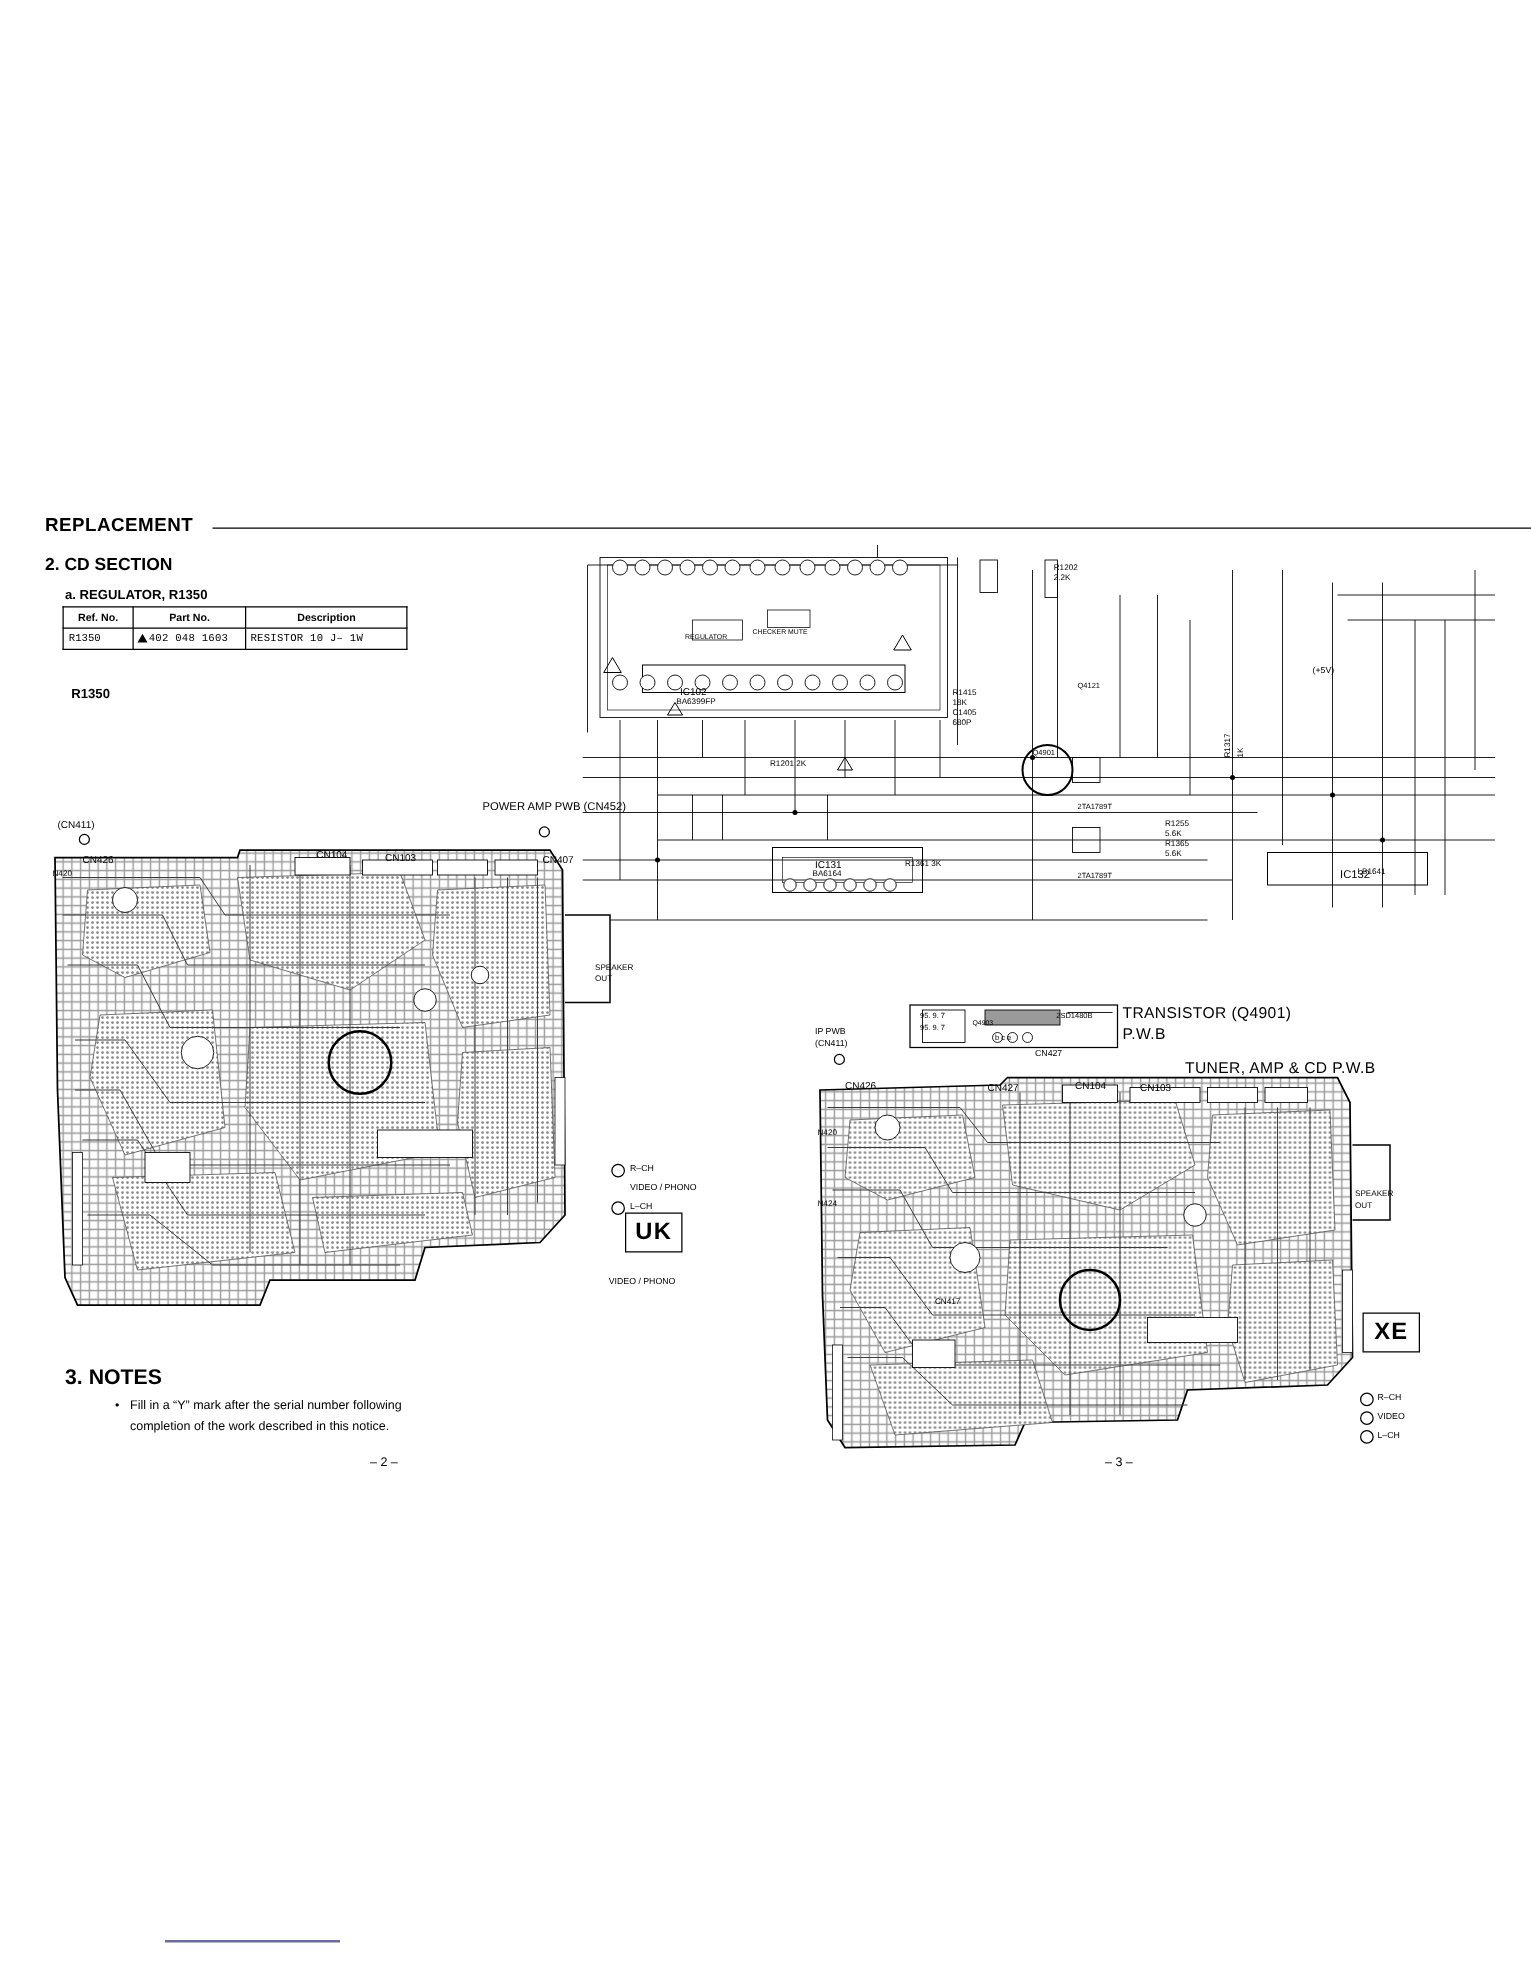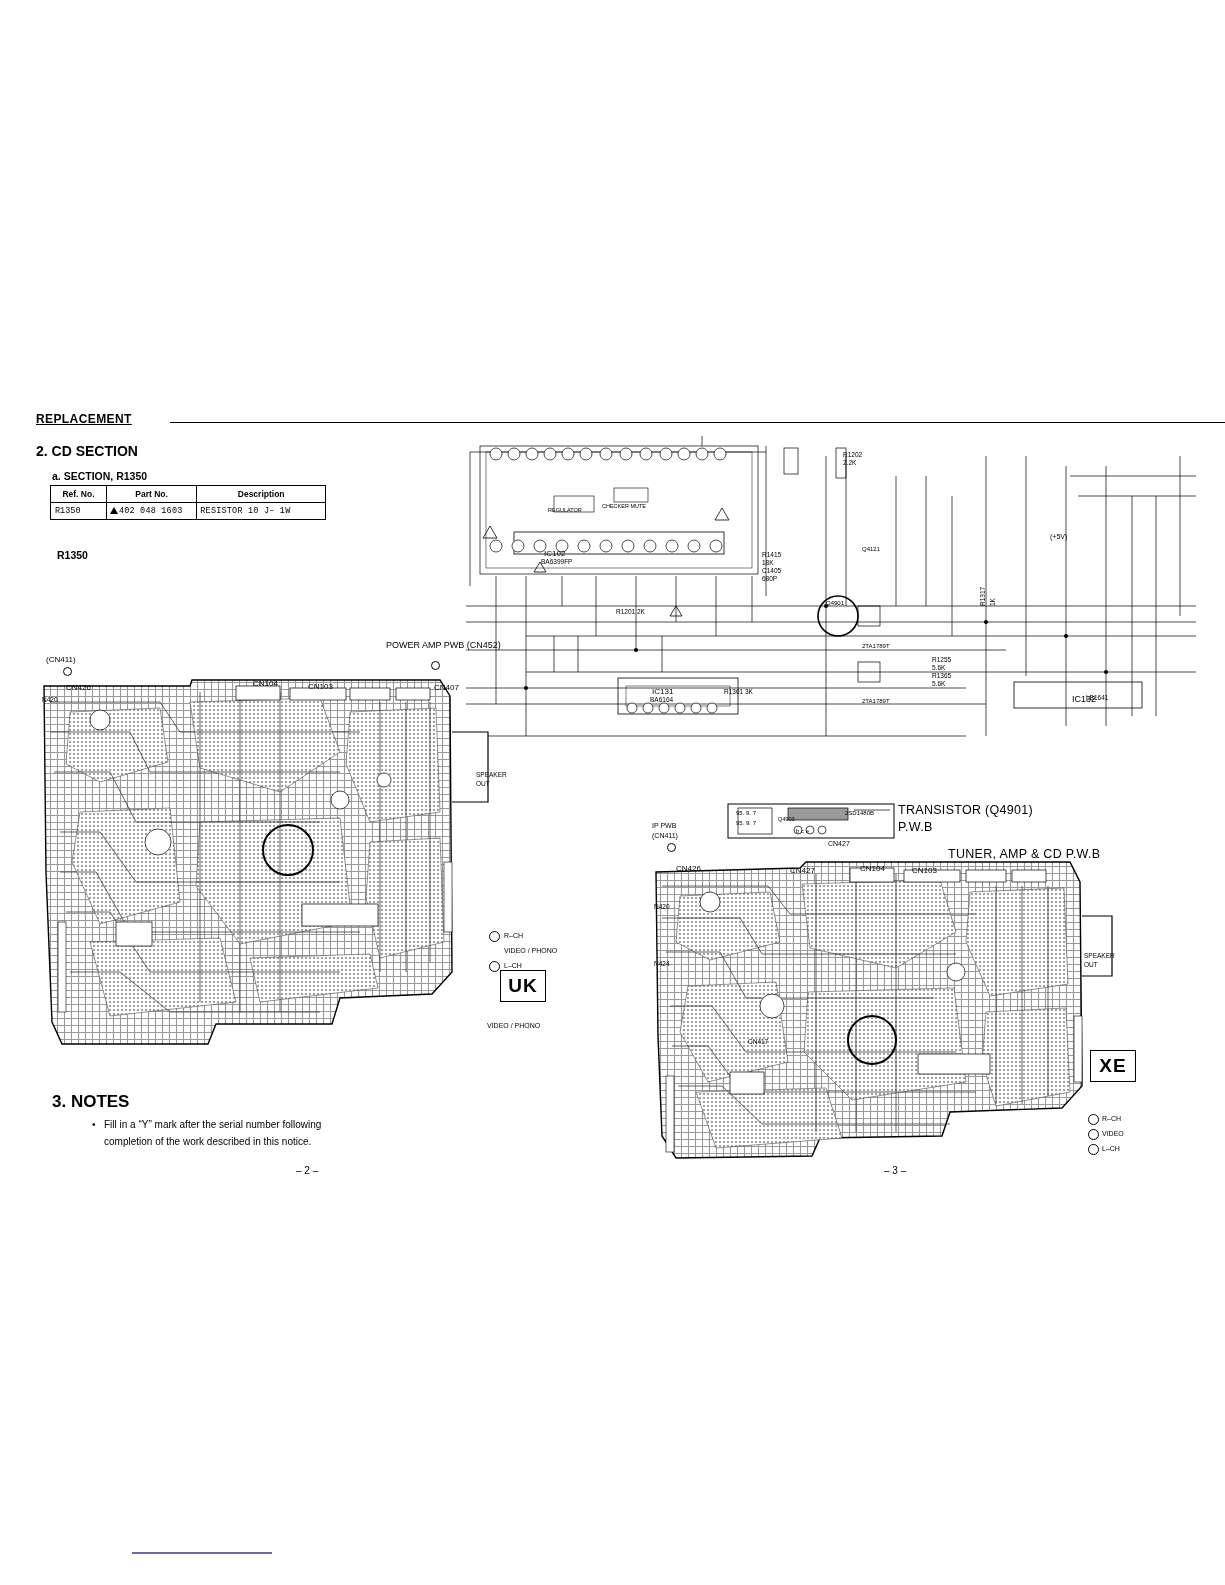--- a/index.html
+++ b/index.html
@@ -27,24 +27,23 @@
   .header {
     position: absolute;
     left: 36px;
     top: 412px;
     width: 1160px;
     height: 20px;
   }
   .header .title {
     position: absolute;
     left: 0; top: 0;
-    font-size: 12px;
+    font-size: 15px;
     font-weight: bold;
     letter-spacing: 0.4px;
-    text-decoration: underline;
   }
   .header .rule {
     position: absolute;
     left: 134px;
     top: 10px;
     width: 1056px;
     height: 1px;
     background: #000;
   }
 
@@ -221,21 +220,21 @@
 <body>
 
 <div class="page">
 
   <div class="header">
     <div class="title">REPLACEMENT</div>
     <div class="rule"></div>
   </div>
 
   <div class="sec2-title">2.  CD SECTION</div>
-  <div class="sec2-sub">a.  SECTION, R1350</div>
+  <div class="sec2-sub">a.  REGULATOR, R1350</div>
 
   <table class="parts-table">
     <thead>
       <tr>
         <th class="col-ref">Ref. No.</th>
         <th class="col-part">Part No.</th>
         <th class="col-desc">Description</th>
       </tr>
     </thead>
     <tbody>

